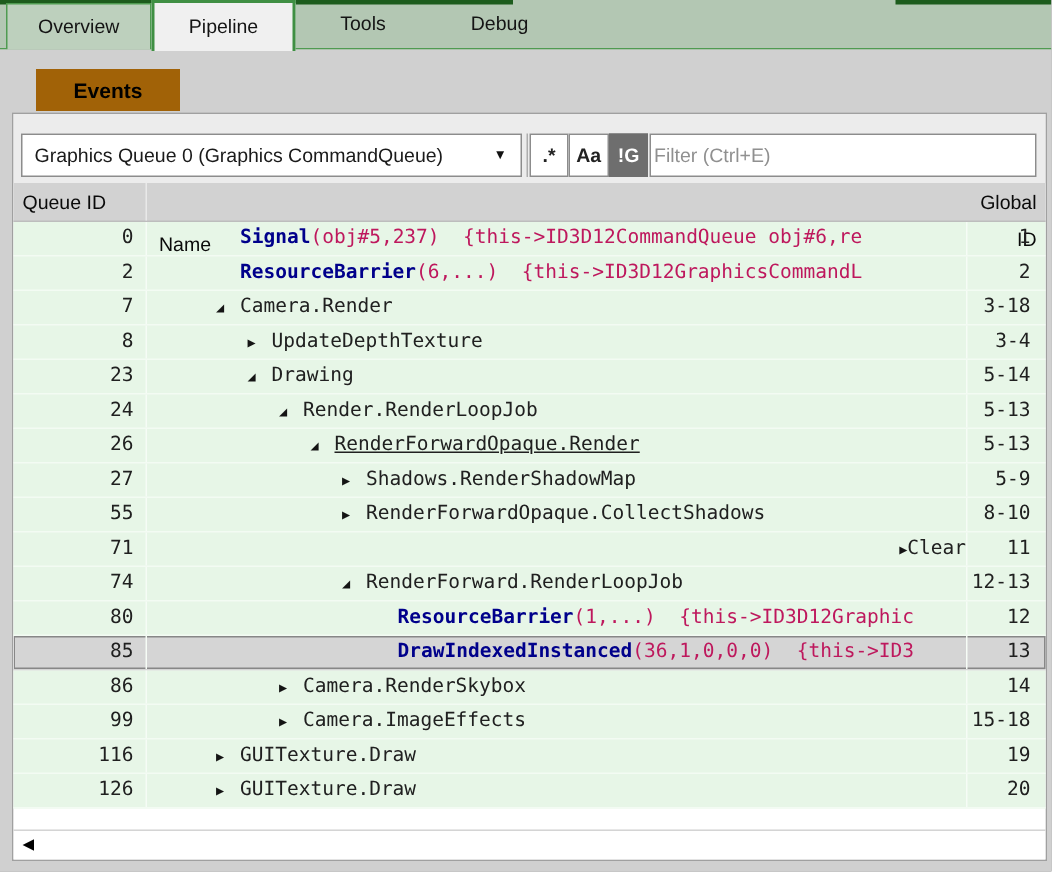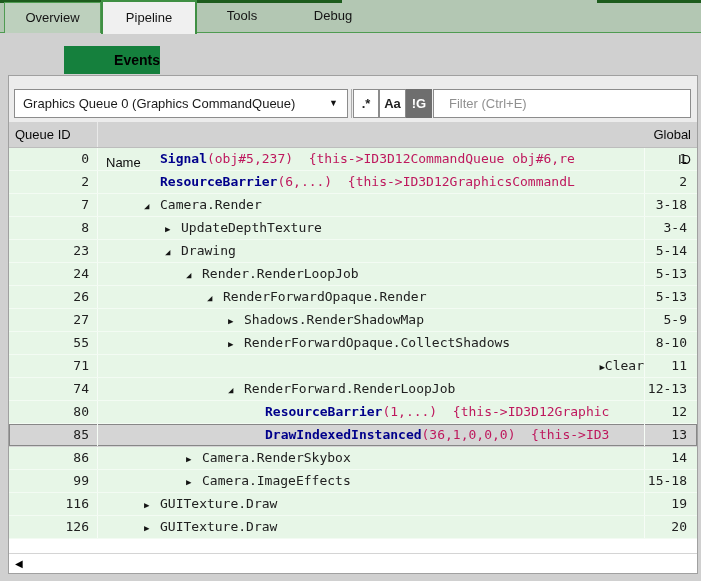--- a/index.html
+++ b/index.html
@@ -21,41 +21,41 @@
                   background:#bdd0bd; border:1px solid #4f9b51; border-bottom:none; }
   .tab-pipeline { left:101px; top:0; width:96px; height:34px; line-height:32px;
                   background:#f0f0f0; border:2px solid #3f8f43; border-bottom:none; z-index:3; }
   .tab-plain { top:0; height:32px; line-height:32px; background:transparent; }
   .tab-tools { left:204px; width:76px; }
   .tab-debug { left:295px; width:76px; }
 
   
   .panel { position:absolute; left:0; top:33px; width:701px; height:548px; background:#d0d0d0; }
   .events-tab { position:absolute; left:24px; top:13px; width:96px; height:28px;
-                background:#15803d; color:#000; font-size:14px; font-weight:bold;
-                text-align:right; line-height:28px;margin-left:40px; }
+                background:#a16207; color:#000; font-size:14px; font-weight:bold;
+                text-align:center; line-height:28px; }
 
   .frame { position:absolute; left:8px; top:42px; width:690px; height:499px;
            background:#ececec; border:1px solid #a0a0a0; }
 
   
   .toolbar { position:absolute; left:0; top:0; width:688px; height:46px; background:#ececec; }
   .combo { position:absolute; left:5px; top:13px; width:334px; height:29px;
            background:#fff; border:1px solid #8c8c8c; font-size:13px; color:#1a1a1a;
            line-height:27px; padding-left:8px; cursor:default; }
   .combo-arrow { position:absolute; right:9px; top:0; font-size:9px; line-height:27px; color:#111; }
   .tb-divider { position:absolute; left:342px; top:13px; width:1px; height:29px; background:#adadad; }
   .fbtn { position:absolute; top:13px; height:29px; background:#fff; border:1px solid #8c8c8c;
           font-family:"Liberation Sans", sans-serif; font-size:13px; font-weight:bold; color:#222; }
   .fbtn-regex { left:344px; width:26px; }
   .fbtn-case  { left:370px; width:27px; }
   .fbtn-glob  { left:397px; width:26px; }
   .fbtn.active { background:#6e6e6e; color:#fff; border-color:#6e6e6e; }
   .filter { position:absolute; left:424px; top:13px; width:258px; height:29px;
-            background:#fff; border:1px solid #8c8c8c; font-size:13px; padding-left:15px;
+            background:#fff; border:1px solid #8c8c8c; font-size:13px; padding-left:2px;
             color:#1a1a1a; font-family:"Liberation Sans", sans-serif; }
   .filter::placeholder { color:#909090; }
 
   
   .etable { position:absolute; left:0; top:46px; width:688px; height:431px; background:#fff; }
   .thead { display:flex; height:26px; background:#d2d2d2; border-bottom:1px solid #bdbdbd;
            font-size:13px; font-weight:normal; color:#0a0a0a; line-height:25px; }
   .th-qid  { width:89px; padding-left:6px; border-right:1px solid #e9e9e9; }
   .th-name { width:547px; padding-left:8px; border-right:5px solid #a21caf;margin-top:28px; }
   .th-gid  { flex:1; text-align:right; padding-right:6px; }
@@ -148,21 +148,21 @@
   </div>
 
   <div class="row">
     <div class="cell-qid">24</div>
     <div class="cell-name" style="padding-left: 88px;"><span class="arrow">◢</span><span class="call"></span><span class="mlabel">Render.RenderLoopJob</span><span class="args"></span></div>
     <div class="cell-gid">5-13</div>
   </div>
 
   <div class="row">
     <div class="cell-qid">26</div>
-    <div class="cell-name" style="padding-left: 109px;"><span class="arrow">◢</span><span class="call"></span><span class="mlabel">RenderForwardOpaque.Render</span><span class="args"></span></div>
+    <div class="cell-name" style="padding-left: 109px; text-decoration: underline;"><span class="arrow">◢</span><span class="call"></span><span class="mlabel">RenderForwardOpaque.Render</span><span class="args"></span></div>
     <div class="cell-gid">5-13</div>
   </div>
 
   <div class="row">
     <div class="cell-qid">27</div>
     <div class="cell-name" style="padding-left: 130px;"><span class="arrow">▶</span><span class="call"></span><span class="mlabel">Shadows.RenderShadowMap</span><span class="args"></span></div>
     <div class="cell-gid">5-9</div>
   </div>
 
   <div class="row">

